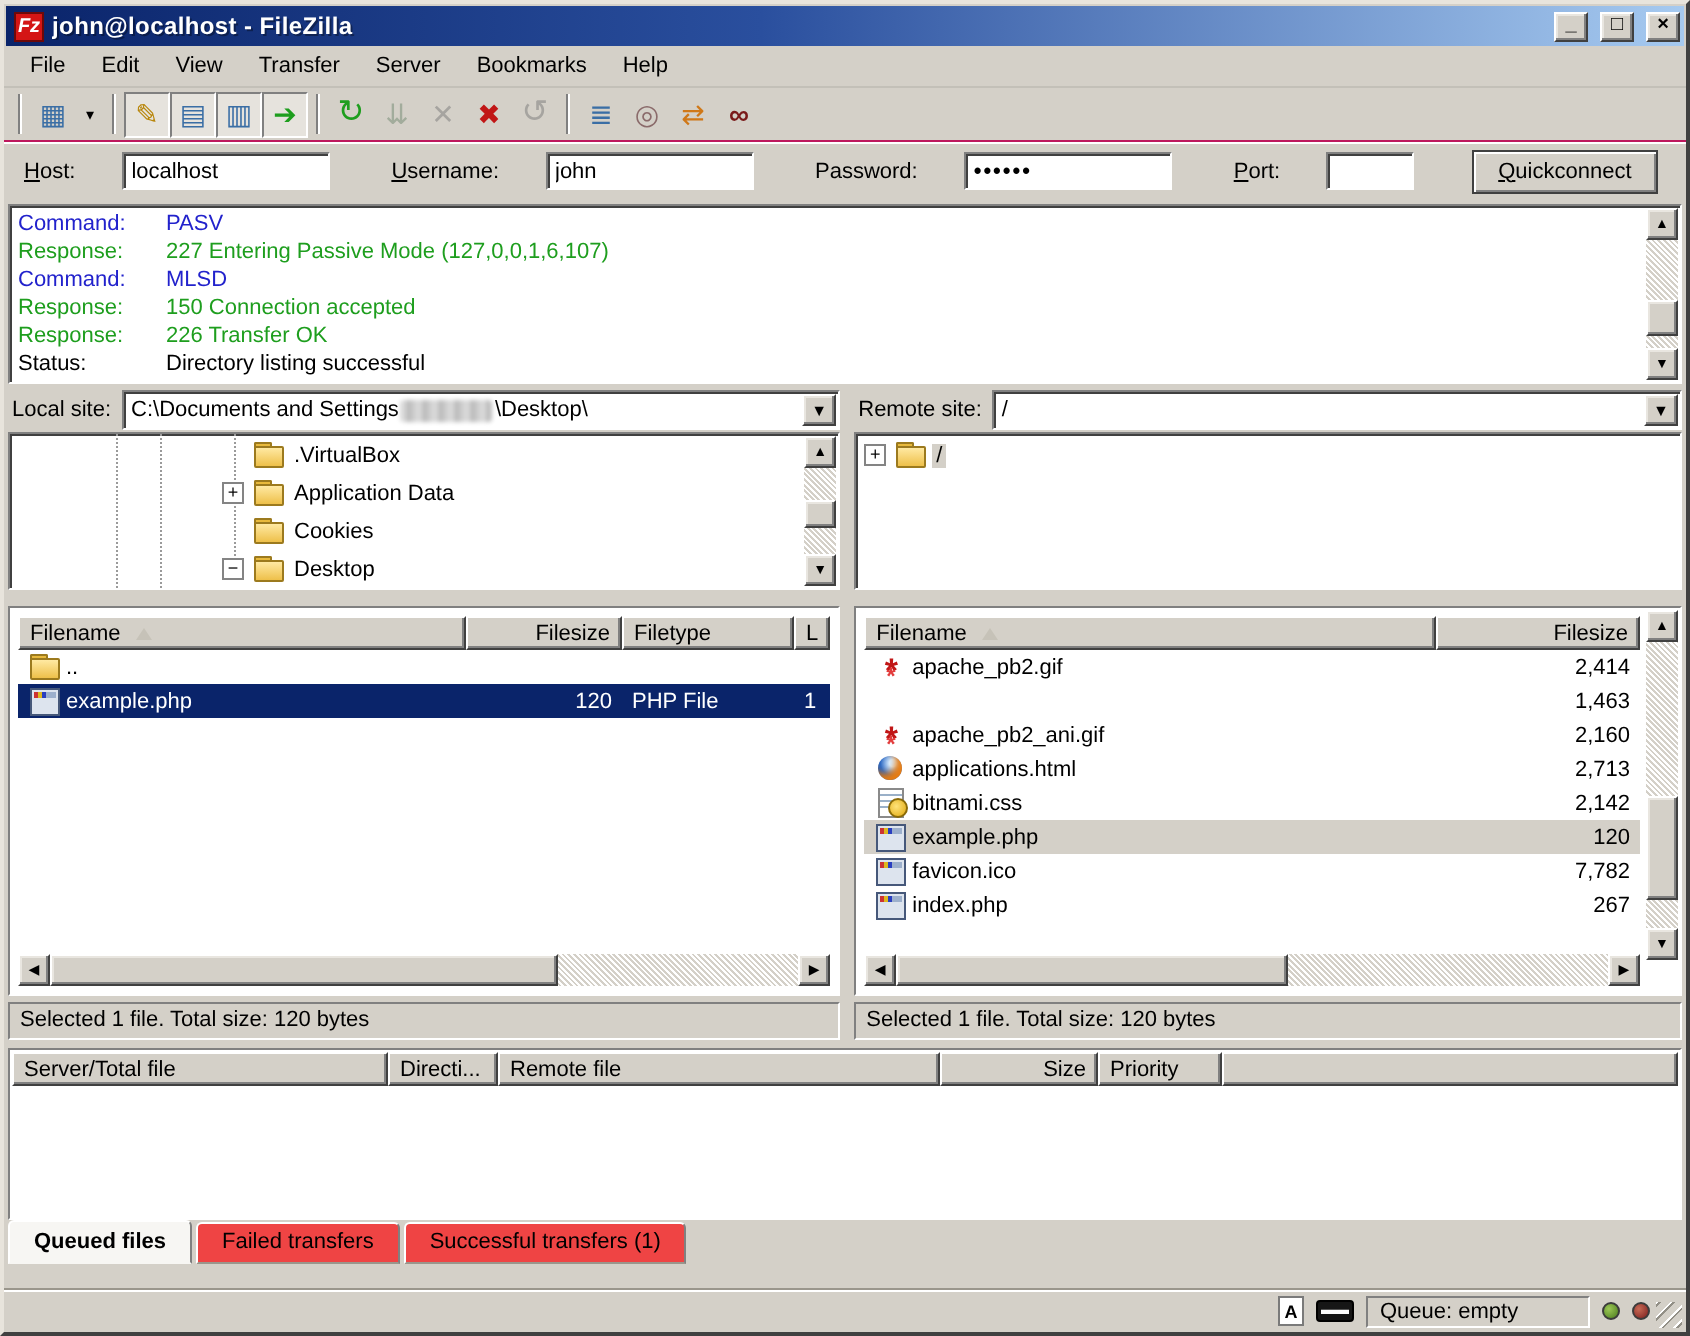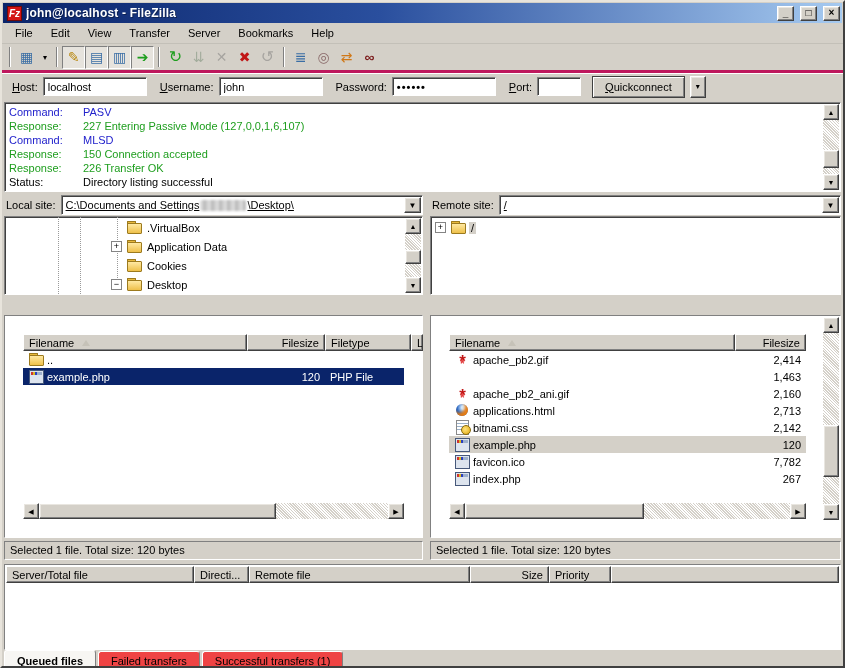--- a/index.html
+++ b/index.html
@@ -30,22 +30,22 @@
   
   .toolbar { height:27px; display:flex; align-items:center; padding:0 3px; flex:none;
     border-top:1px solid #c3c0b8; }
   .tsep { width:0; height:20px; border-left:1px solid #808080; border-right:1px solid #fff; margin:0 4px; flex:none; }
   .tbtn { width:23px; height:23px; display:flex; align-items:center; justify-content:center;
     font-size:14px; line-height:1; flex:none; border:1px solid transparent; }
   .tbtn.pressed { border-color:#808080 #fff #fff #808080; background:#e6e3dd; }
   .tbtn.disabled { opacity:.45; filter:grayscale(.8); }
   .dropbtn { width:14px; height:23px; display:flex; align-items:center; justify-content:center; font-size:8px; flex:none; }
   
-  .quickbar { height:30px; display:flex; align-items:center; gap:5px; padding:0 10px; flex:none;
-    border-top:3px solid #be185d; box-shadow:inset 0 1px 0 #fff; }
+  .quickbar { height:30px; display:flex; align-items:center; gap:23px; padding:0 10px; flex:none;
+    border-top:1px solid #be185d; box-shadow:inset 0 1px 0 #fff; }
   .al { display:inline-block; }
   .al::first-letter { text-decoration:underline; }
   .field { height:19px; background:#fff; border:1px solid; border-color:#808080 #fff #fff #808080;
     box-shadow:inset 1px 1px 0 #404040; padding:2px 4px; font-family:"Liberation Sans",sans-serif; font-size:11px; outline:none; }
   .qc-btn { height:22px; padding:2px 12px; background:#d4d0c8; border:1px solid #404040;
     box-shadow:inset 1px 1px 0 #fff, inset -1px -1px 0 #808080; font-size:11px; }
   .qc-drop { width:16px; height:22px; display:flex; align-items:center; justify-content:center; font-size:8px; }
   
   .log { height:90px; margin:2px; position:relative; padding:2px 20px 2px 4px; overflow:hidden; flex:none; }
   .log-line { display:flex; line-height:14px; white-space:nowrap; }
@@ -64,21 +64,21 @@
   .sb-thumb { position:absolute; }
   .sb-thumb-h { top:0; bottom:0; }
   .sb-thumb-v { left:0; right:0; }
   
   .main { display:flex; flex:none; padding:0 2px; }
   .pane { width:419px; display:flex; flex-direction:column; }
   .splitter { width:7px; flex:none; }
   .site-row { height:22px; display:flex; align-items:center; gap:5px; padding:1px 0; flex:none; }
   .site-label { flex:none; padding-left:2px; }
   .combo { flex:1; height:20px; position:relative; display:flex; align-items:center; padding:2px 20px 2px 4px;
-    white-space:nowrap; overflow:hidden;text-decoration:underline; }
+    white-space:nowrap; overflow:hidden; }
   .combo-btn { position:absolute; right:1px; top:1px; bottom:1px; width:17px; display:flex; align-items:center; justify-content:center; font-size:8px; }
   .redacted { display:inline-block; width:46px; height:11px; margin:0 1px; vertical-align:-2px;
     background:repeating-linear-gradient(90deg,#d9d9d9 0 3px,#bdbdbd 3px 6px,#cfcfcf 6px 8px); filter:blur(1px); border-radius:2px; }
   .treebox { height:79px; position:relative; overflow:hidden; flex:none; padding:1px 0 0 0; }
   .guide { position:absolute; top:0; bottom:0; width:0; border-left:1px dotted #9a9a9a; }
   .trow { height:19px; display:flex; align-items:center; position:relative; }
   .indent { flex:none; }
   .exp { width:11px; height:11px; flex:none; background:#fff; border:1px solid #848484;
     font-size:9px; line-height:8px; text-align:center; margin-right:4px; position:relative; z-index:1; }
   .exp-spacer { width:15px; flex:none; }
@@ -99,21 +99,21 @@
   .fi-img::after { content:"*"; position:absolute; left:6px; top:5px; font-size:12px; color:#e23c3c; }
   .fi-html::after { content:""; position:absolute; left:2px; top:1px; width:12px; height:12px; border-radius:50%;
     background:radial-gradient(circle at 62% 30%, #d6ecff 0 16%, #2f6bc4 55%, #15397a 100%);
     box-shadow:inset -3px -3px 3px rgba(240,125,10,.95); }
   .fi-css::after { content:""; position:absolute; left:2px; top:0; width:11px; height:13px;
     background:#fff; border:1px solid #8a8a8a;
     background-image:linear-gradient(#fff 2px,#9ab0c8 2px 3px,#fff 3px 5px,#9ab0c8 5px 6px,#fff 6px 8px,#9ab0c8 8px 9px,#fff 9px); }
   .fi-css::before { content:""; position:absolute; right:0; bottom:0; width:8px; height:8px; z-index:1; border-radius:50%;
     background:radial-gradient(circle at 40% 40%, #ffe37a, #e0a80f); border:1px solid #8a6a08; }
   
-  .listbox { margin-top:20px; position:relative; display:flex; flex-direction:column; flex:none; padding:18px; }
+  .listbox { margin-top:8px; position:relative; display:flex; flex-direction:column; flex:none; padding:4px; }
   .lheader { display:flex; height:17px; flex:none; }
   .hcell { background:#d4d0c8; border:1px solid; border-color:#fff #404040 #404040 #fff;
     box-shadow:inset -1px -1px 0 #808080; padding:1px 5px; display:flex; align-items:center;
     white-space:nowrap; overflow:hidden; flex:none; }
   .hfill { flex:1; }
   .sort-asc { width:0; height:0; margin-left:8px; border:4px solid transparent; border-bottom:6px solid #c6c2b8;
     position:relative; top:-2px; }
   .lbody { position:relative; overflow:hidden; background:#fff; }
   .lrow { height:17px; display:flex; align-items:center; white-space:nowrap; }
   .lcell { padding:0 5px; overflow:hidden; white-space:nowrap; flex:none; display:flex; align-items:center; }

